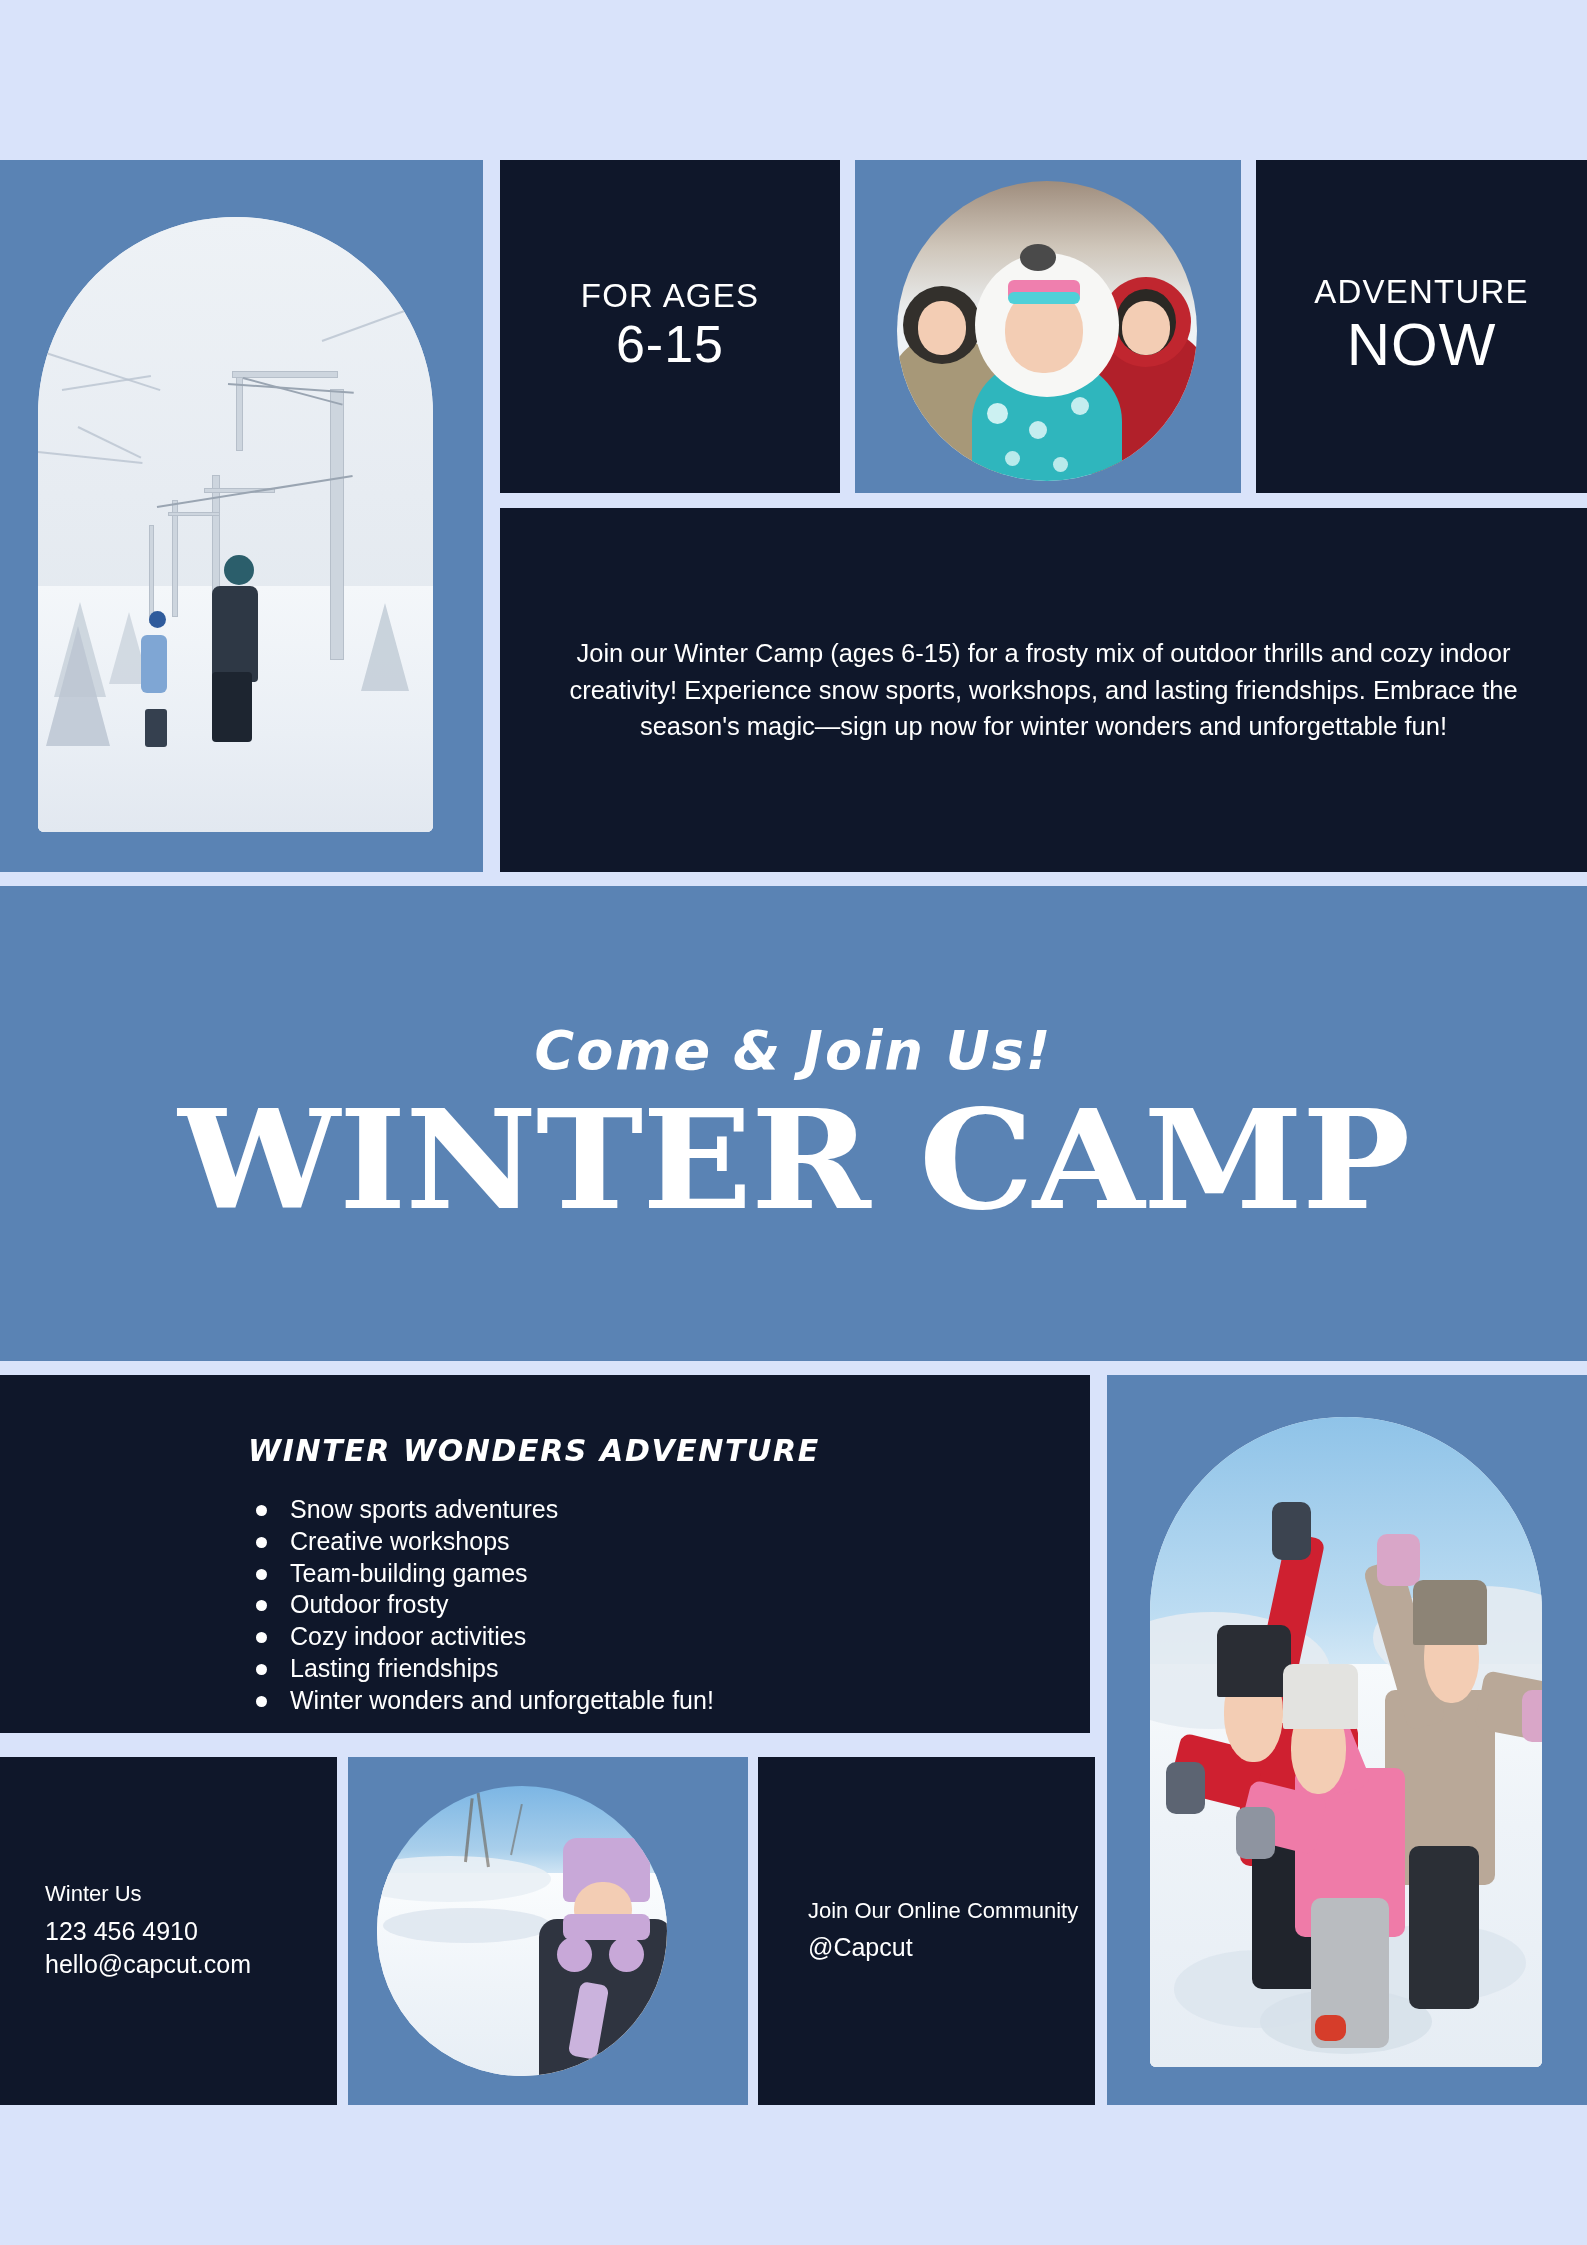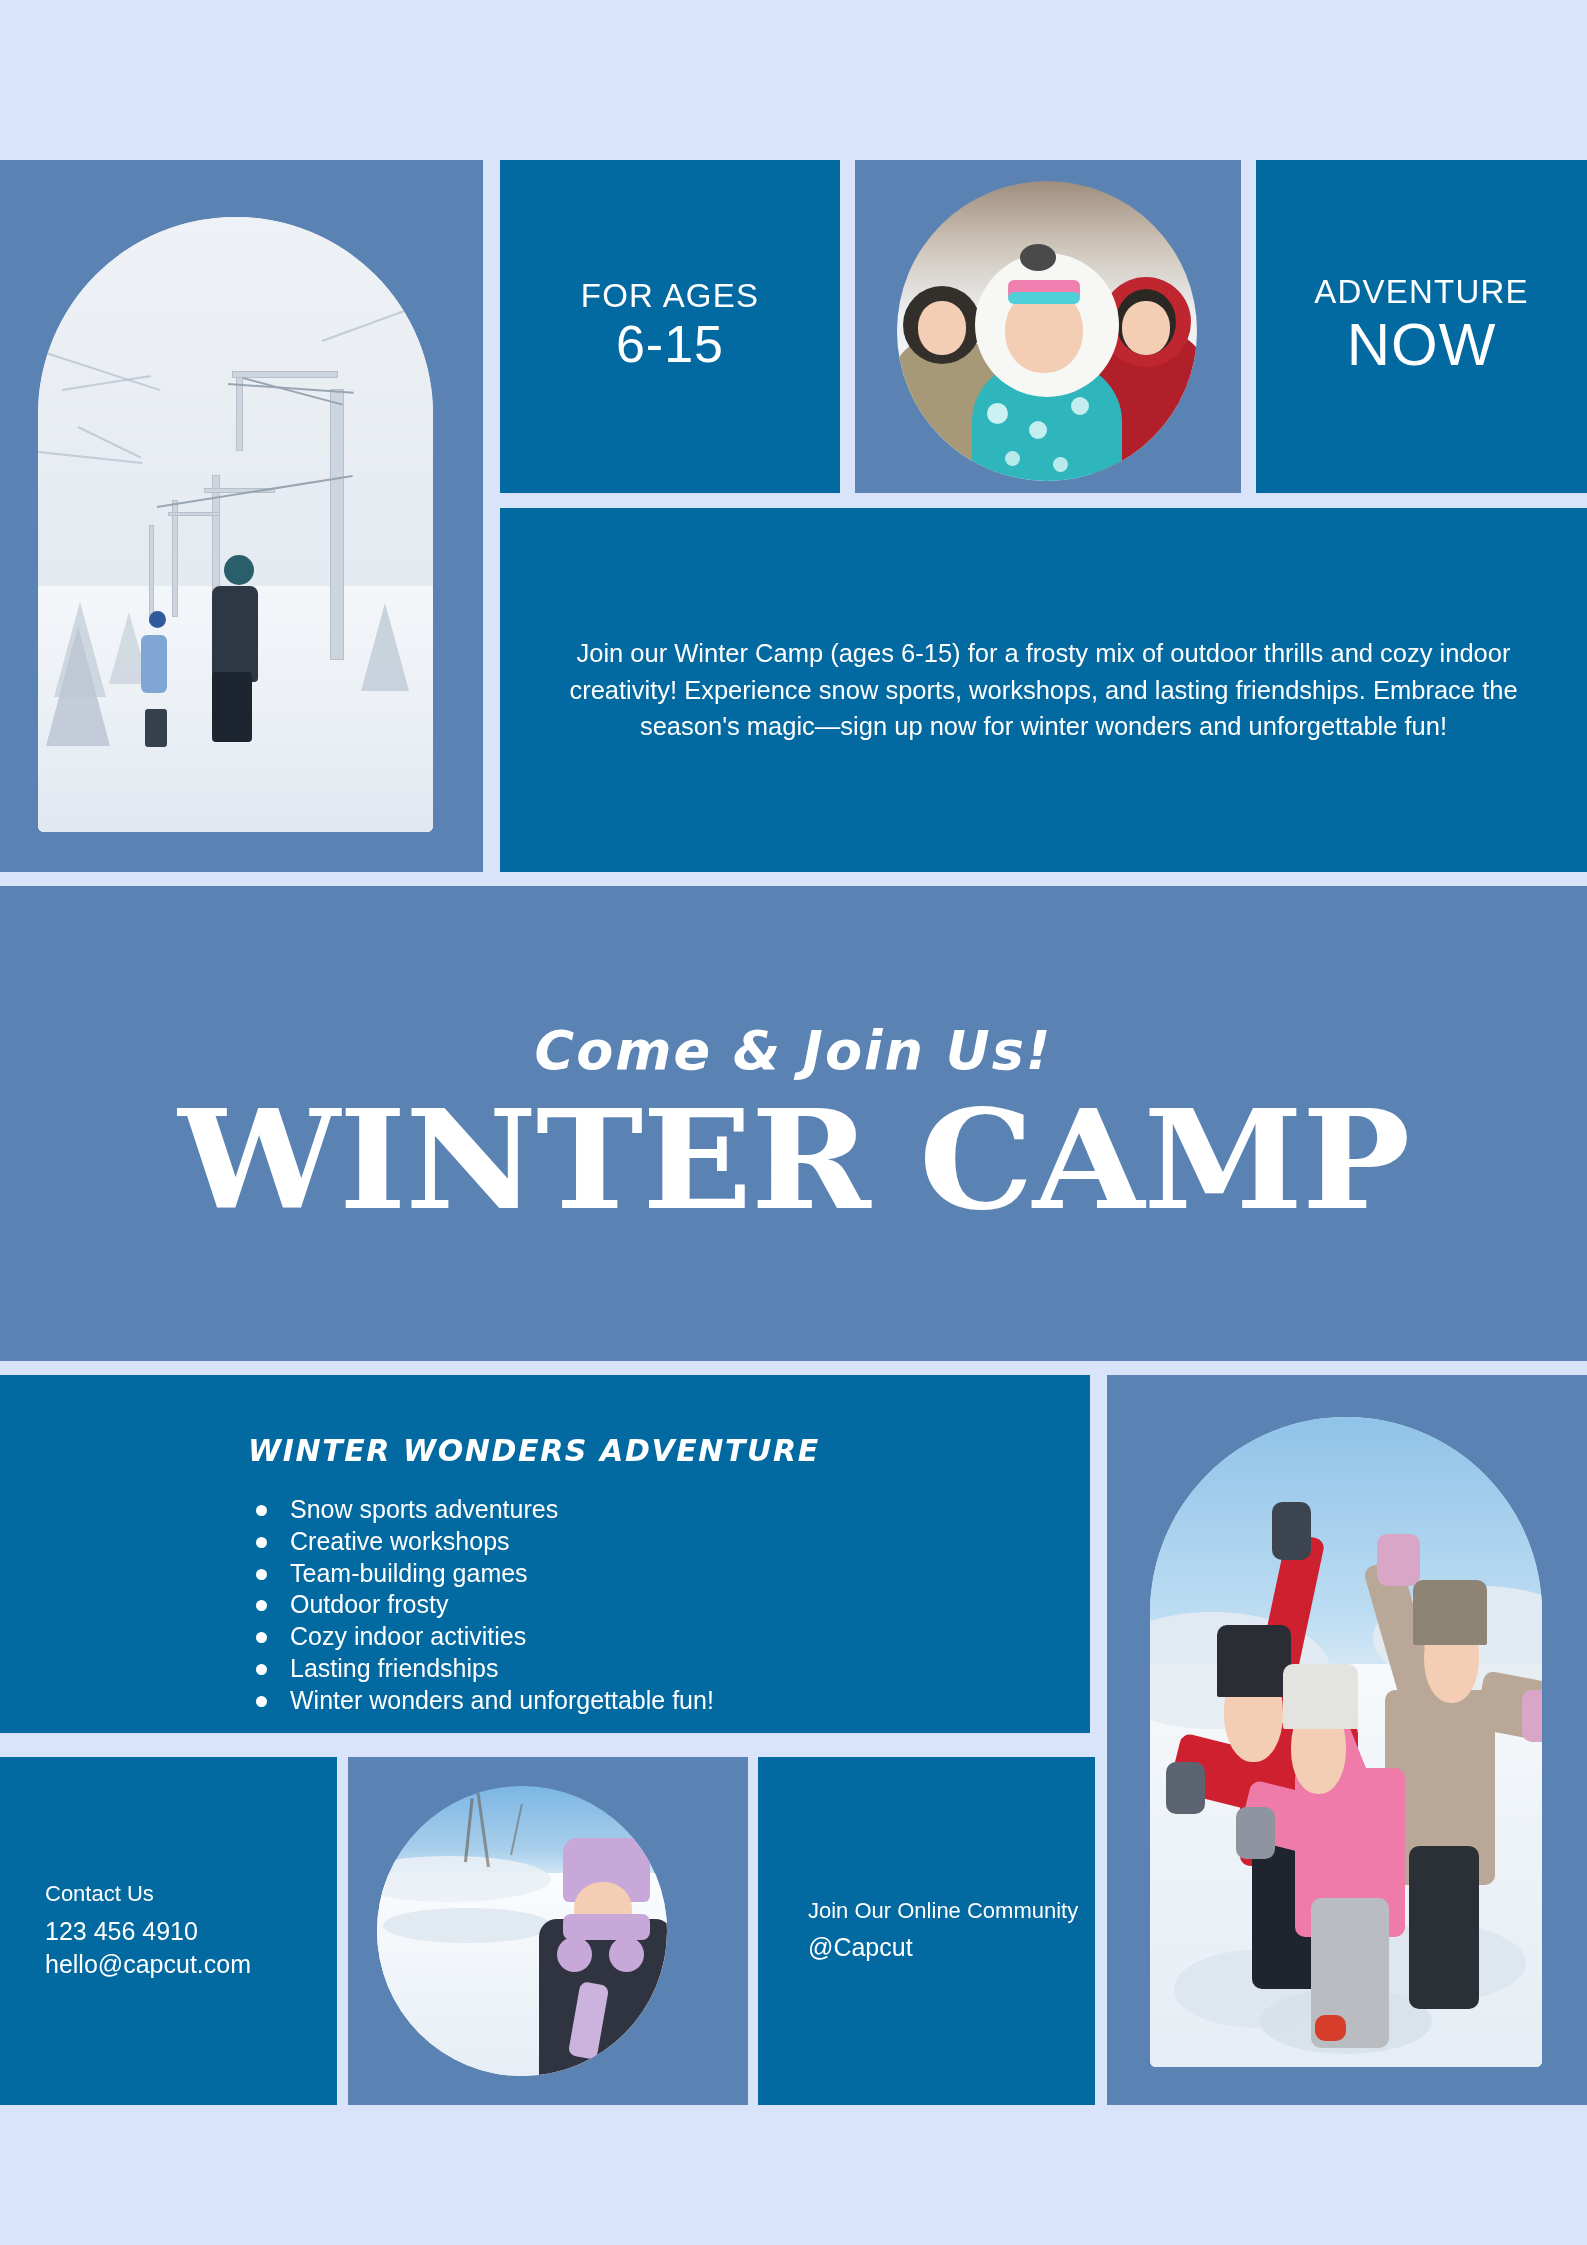--- a/index.html
+++ b/index.html
@@ -13,21 +13,21 @@
   }
 
   .poster {
     position: relative;
     width: 1587px;
     height: 2245px;
     background: #d9e3fa;
   }
 
   
-  .panel-dark  { background: #0369a1; }
+  .panel-dark  { background: #0f172a; }
   .panel-mid   { background: #5a83b4; }
 
   .abs { position: absolute; }
 
   
   #hero-photo-panel {
     left: 0; top: 160px; width: 483px; height: 712px;
   }
   #hero-photo {
     position: absolute;
@@ -381,21 +381,21 @@
         <div class="limb" style="left:22%; top:60%; width:10%; height:8%;  background:#8e94a0;"></div>
         <div class="limb" style="left:42%; top:42%; width:10%; height:16%; background:#ef7ba8; transform:rotate(-22deg);"></div>
         <div class="face" style="left:36%; top:44%; width:14%; height:14%;"></div>
         <div class="limb" style="left:34%; top:38%; width:19%; height:10%; background:#e3e3e0; border-radius:10px 10px 2px 2px;"></div>
         <div class="limb" style="left:42%; top:92%; width:8%;  height:4%;  background:#d63d2a;"></div>
       </div>
     </div>
   </div>
 
   <div class="abs panel-dark" id="contact-panel">
-    <div class="foot-label">Contact Us</div>
+    <div class="foot-label">Winter Us</div>
     <div class="foot-gap"></div>
     <div class="foot-value">123 456 4910</div>
     <div class="foot-value">hello@capcut.com</div>
   </div>
 
   <div class="abs panel-mid" id="girl-circle-panel">
     <div id="girl-circle">
       <div class="ph gc-sky">
         <div class="gc-snow"></div>
         <div class="pk-drift" style="left:-10%; top:24%; width:70%; height:16%; background:#e9eff5;"></div>

